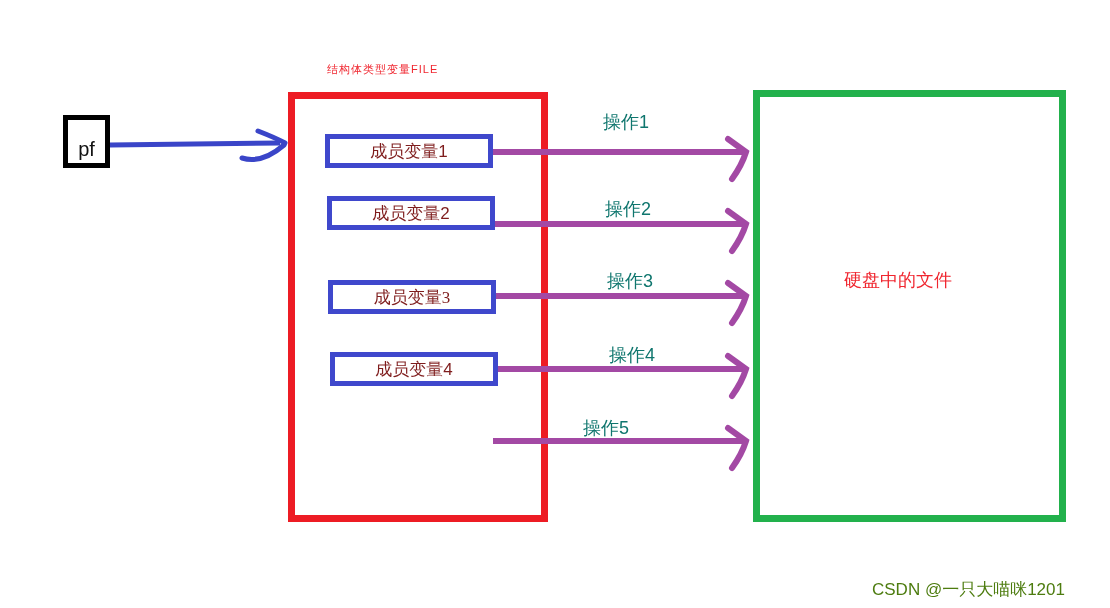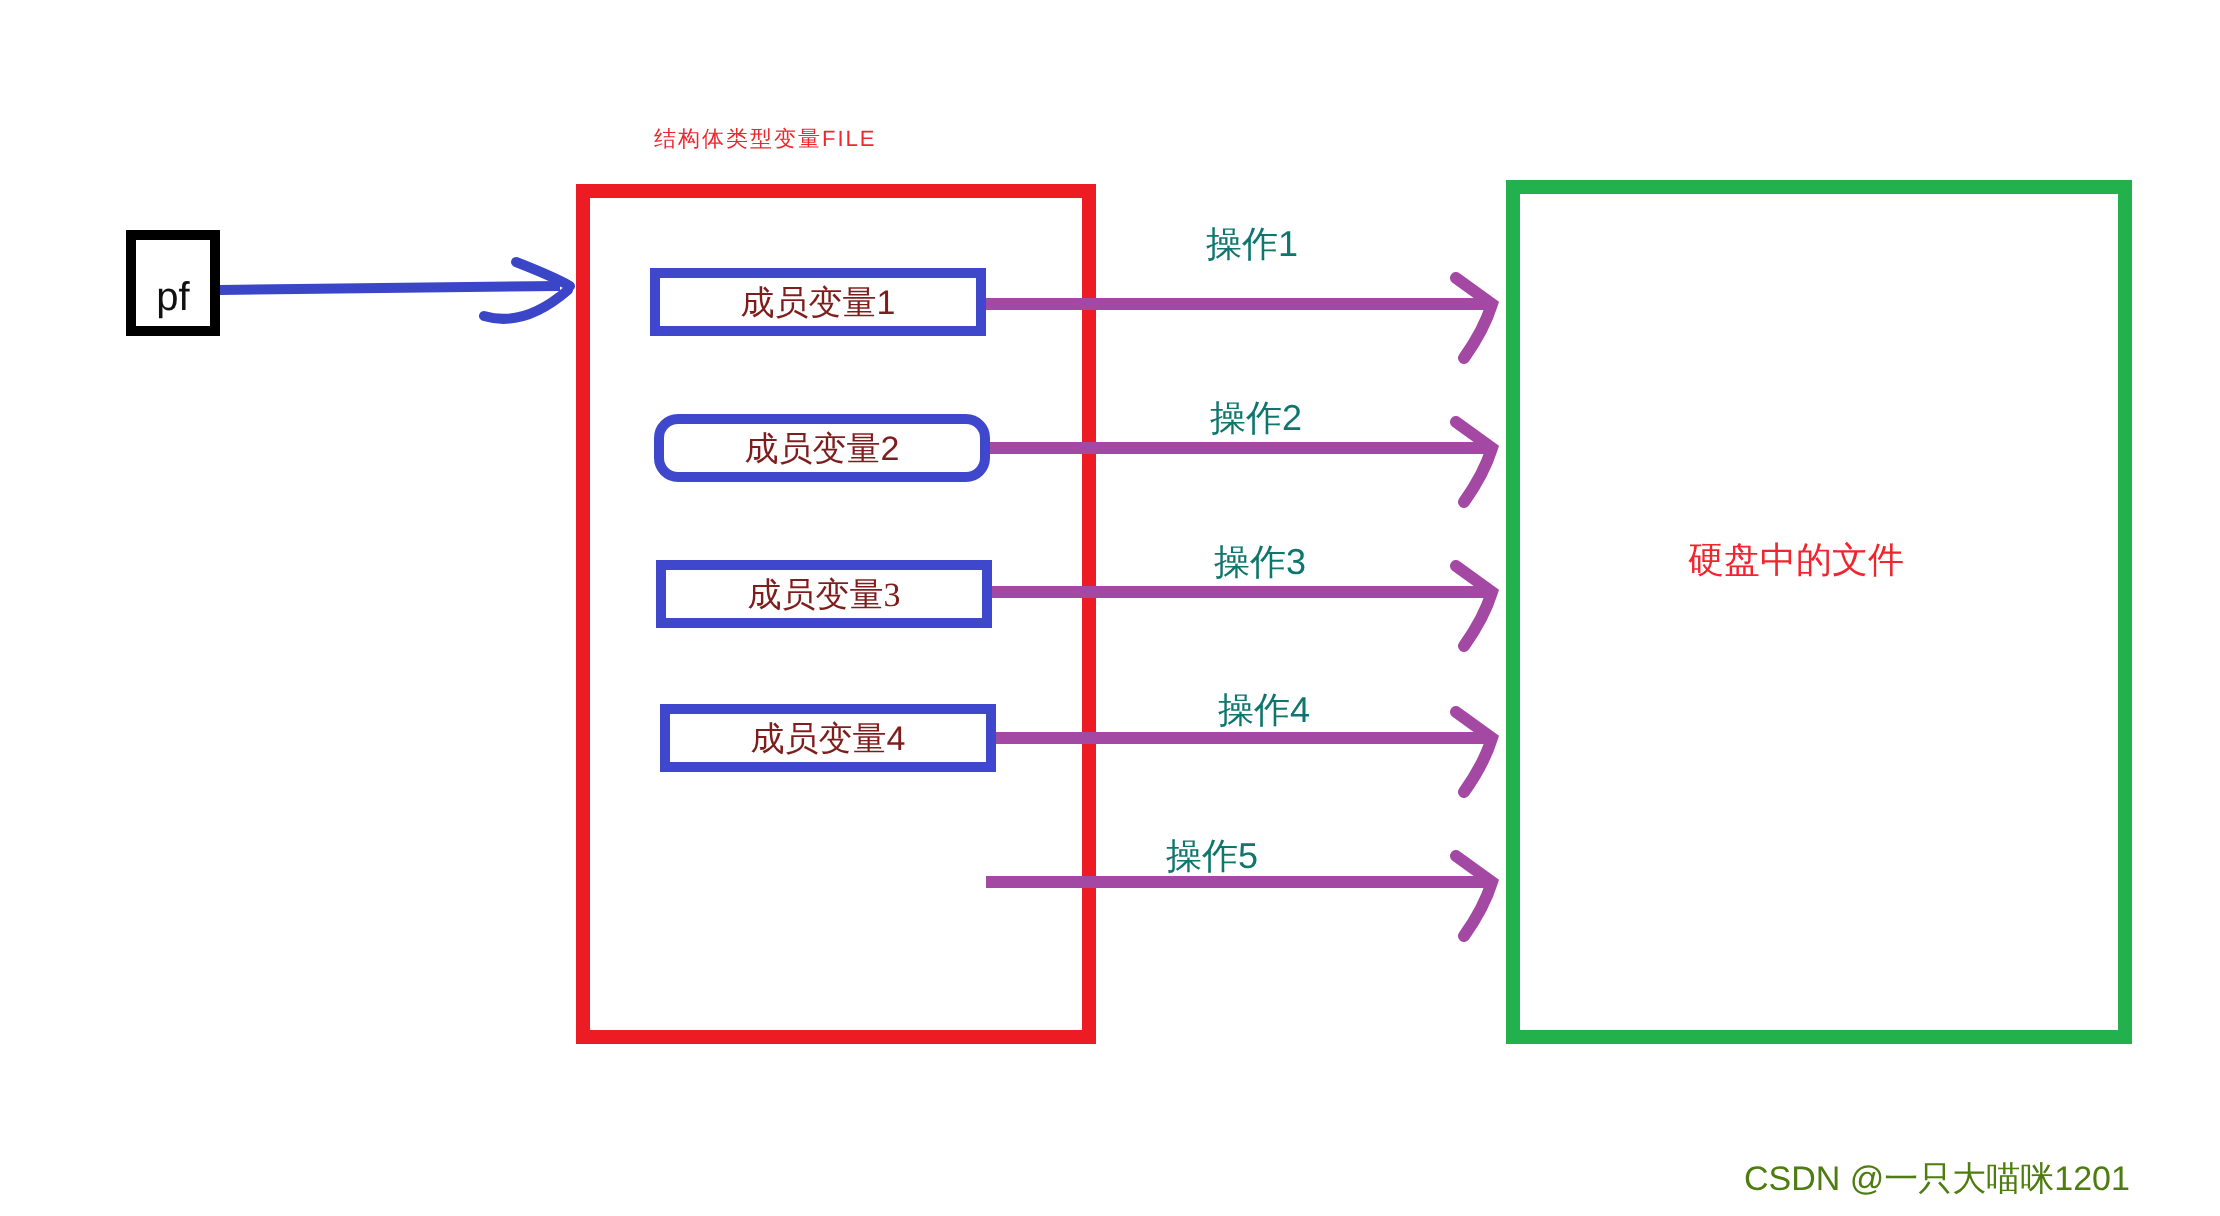--- a/index.html
+++ b/index.html
@@ -43,21 +43,21 @@
     border:5px solid #3f48cc;
     box-sizing:border-box;
     background:#ffffff;
     display:flex;align-items:center;justify-content:center;
     z-index:3;
   }
   .member-box span{
     color:#7f1d1d;font-size:17px;white-space:nowrap;
   }
   .m1{left:325px;top:134px;}
-  .m2{left:327px;top:207px;border-radius:12px;}
+  .m2{left:327px;top:196px;}
   .m3{left:328px;top:280px;font-family:Liberation Serif, serif;}
   .m4{left:330px;top:352px;text-align:center;}
   .m5{left:331px;top:428px;}
 
   .op-label{
     color:#0f766e;font-size:18px;white-space:nowrap;z-index:4;
   }
   .o1{left:603px;top:110px;}
   .o2{left:605px;top:197px;}
   .o3{left:607px;top:269px;}

